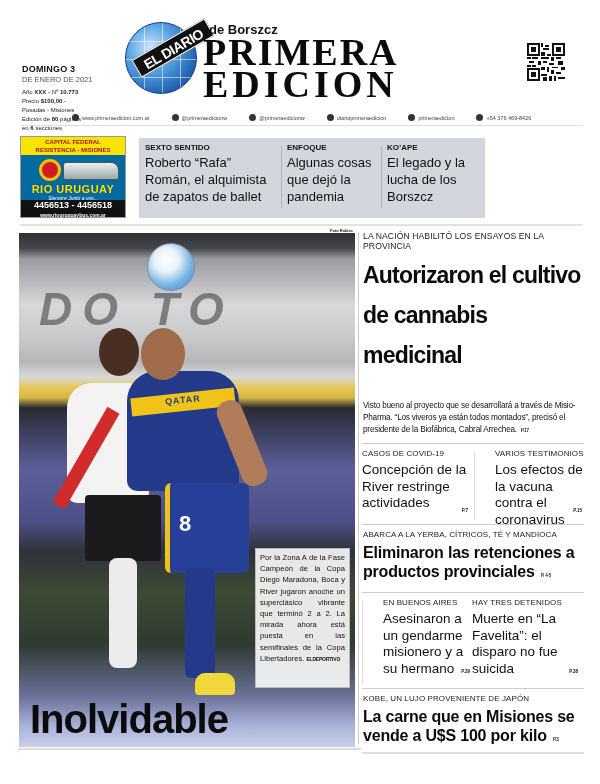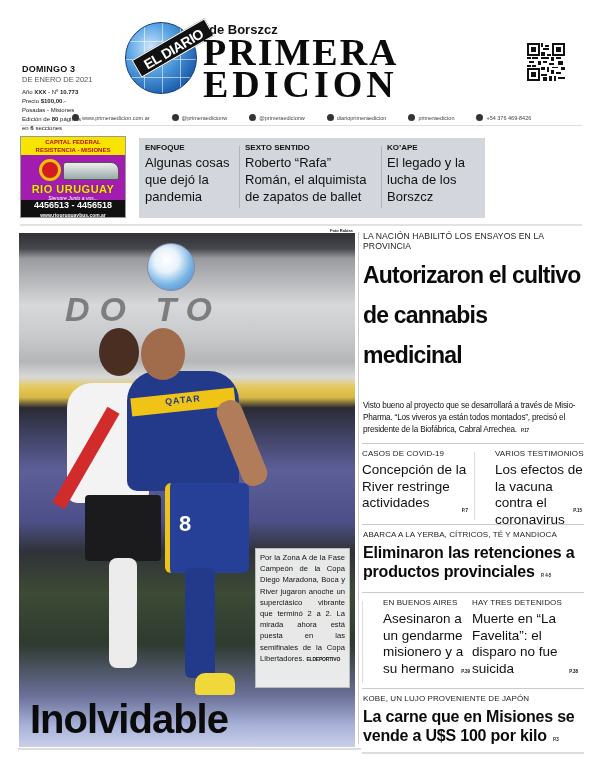--- a/index.html
+++ b/index.html
@@ -32,21 +32,21 @@
   .qr { position: absolute; left: 527px; top: 43px; width: 38px; height: 38px; background: #fff; }
   .qr svg { width: 38px; height: 38px; }
 
   .social-bar { position: absolute; left: 20px; top: 110px; width: 562px; height: 16px; display: flex; align-items: center;
     justify-content: flex-start; gap: 0; border-bottom: 1px solid #ddd; padding-left: 52px; }
   .social-item { display: flex; align-items: center; font-size: 5.5px; color: #444; margin-right: 22px; }
   .social-item .ico { width: 7px; height: 7px; border-radius: 50%; background: #333; margin-right: 3px; display: inline-block; }
 
   
   .top-row { position: absolute; left: 20px; top: 134px; width: 562px; height: 86px; }
-  .ad-bus { position: absolute; left: 0; top: 2px; width: 106px; height: 82px; background: #a21caf; overflow: hidden; border: 1px solid #999; }
+  .ad-bus { position: absolute; left: 0; top: 2px; width: 106px; height: 82px; background: #0369a1; overflow: hidden; border: 1px solid #999; }
   .ad-bus .bar-top { position: absolute; left: 0; top: 0; width: 100%; height: 18px; background: #f7e500; color: #b01010;
     font-size: 6px; font-weight: bold; text-align: center; line-height: 8px; padding-top: 1px; }
   .ad-bus .circle { position: absolute; left: 18px; top: 22px; width: 22px; height: 22px; border-radius: 50%;
     border: 3px solid #f7c200; background: #d21c22; }
   .ad-bus .bus { position: absolute; left: 42px; top: 25px; width: 56px; height: 18px; background: linear-gradient(#eee, #9aa);
     border-radius: 3px 8px 2px 2px; border: 1px solid #555; }
   .ad-bus .brand { position: absolute; left: 0; top: 46px; width: 100%; text-align: center; font-size: 11px; font-weight: bold;
     color: #f7e500; letter-spacing: 0.5px; text-shadow: 0 0 1px #333; }
   .ad-bus .slogan { position: absolute; left: 0; top: 58px; width: 100%; text-align: center; font-size: 5px; font-style: italic; color: #fff; }
   .ad-bus .phones { position: absolute; left: 0; top: 63px; width: 100%; height: 11px; background: #111; color: #fff;
@@ -69,22 +69,22 @@
   .ad-mate .rojo { position: absolute; left: 0; top: 32px; width: 96px; text-align: center; font-family: "Liberation Serif", serif; font-weight: bold; color: #d41f26; font-size: 22px; line-height: 20px; }
   .ad-mate .esp { position: absolute; left: 0; top: 53px; width: 96px; text-align: center; font-style: italic; color: #2346a0; font-size: 7px; }
   .ad-mate .disf { position: absolute; left: 0; top: 70px; width: 96px; text-align: center; font-style: italic; color: #fff; font-size: 5.5px; font-weight: bold; }
 
   .divider-top { position: absolute; left: 20px; top: 224px; width: 562px; height: 2px; background: #e2e2e2; }
 
   
   .photo-credit { position: absolute; left: 330px; top: 228px; font-size: 4px; font-weight: bold; color: #222; }
   .photo { position: absolute; left: 19px; top: 233px; width: 336px; height: 514px; overflow: hidden;
     background: linear-gradient(180deg, #2f3136 0%, #45474c 3%, #9a9b9e 5%, #d7d8da 14%, #c9cacc 20%, #b5b6b8 25%, #d8d8d8 28%, #e5c85a 30%, #d8b844 32%, #2a2b33 34%, #3a3c58 38%, #5c5f98 46%, #4d5088 56%, #303238 62%, #3d4a35 70%, #2f3a30 80%, #6a7098 90%, #aab3d9 96%, #c9cfea 100%); }
-  .photo .dark-letters { position: absolute; left: 0; top: 56px; width: 336px; height: 40px; font-size: 34px; font-weight: bold;
-    color: rgba(20,20,20,0.45); letter-spacing: 10px; font-style: italic; line-height: 40px; padding-left: 20px; margin-left: 26px; }
+  .photo .dark-letters { position: absolute; left: 0; top: 56px; width: 336px; height: 40px; font-size: 46px; font-weight: bold;
+    color: rgba(20,20,20,0.45); letter-spacing: 10px; font-style: italic; line-height: 40px; padding-left: 20px; }
   .ball { position: absolute; left: 128px; top: 10px; width: 48px; height: 48px; border-radius: 50%;
     background: radial-gradient(circle at 40% 35%, #ffffff 0%, #e8f2fb 30%, #7bb6e4 60%, #3b7fc2 100%); border: 1px solid #88a; }
   .player-river-body { position: absolute; left: 48px; top: 150px; width: 82px; height: 120px; background: #f3f3f3;
     border-radius: 25px 20px 10px 10px; }
   .player-river-sash { position: absolute; left: 60px; top: 170px; width: 14px; height: 110px; background: #d22b2b; transform: rotate(30deg); }
   .player-river-head { position: absolute; left: 80px; top: 95px; width: 40px; height: 48px; border-radius: 50%; background: #4a2e22; }
   .player-river-shorts { position: absolute; left: 66px; top: 262px; width: 76px; height: 66px; background: #1b1b1d; border-radius: 4px; }
   .player-river-leg { position: absolute; left: 90px; top: 325px; width: 28px; height: 110px; background: #ececec; border-radius: 8px; }
   .player-boca-head { position: absolute; left: 122px; top: 95px; width: 44px; height: 52px; border-radius: 50%; background: #a06c4c; }
   .player-boca-body { position: absolute; left: 108px; top: 138px; width: 112px; height: 120px; background: #233a8a; border-radius: 30px 30px 10px 10px; }
@@ -216,27 +216,27 @@
     </div>
     <div class="circle"></div>
     <div class="bus"></div>
     <div class="brand">RIO URUGUAY</div>
     <div class="slogan">Siempre Junto a vos...</div>
     <div class="phones">4456513 - 4456518</div>
     <div class="web">www.riouruguaybus.com.ar</div>
   </div>
 
   <div class="teasers">
+    <div class="teaser t2">
+      <div class="kicker">SEXTO SENTIDO</div>
+      <div class="title">Roberto “Rafa” Román, el alquimista de zapatos de ballet</div>
+    </div>
     <div class="teaser t1">
       <div class="kicker">ENFOQUE</div>
       <div class="title">Algunas cosas que dejó la pandemia</div>
-    </div>
-    <div class="teaser t2">
-      <div class="kicker">SEXTO SENTIDO</div>
-      <div class="title">Roberto “Rafa” Román, el alquimista de zapatos de ballet</div>
     </div>
     <div class="teaser t3">
       <div class="kicker">KO’APE</div>
       <div class="title">El legado y la lucha de los Borszcz</div>
     </div>
   </div>
 
 </section>
 
 <div class="divider-top"></div>

